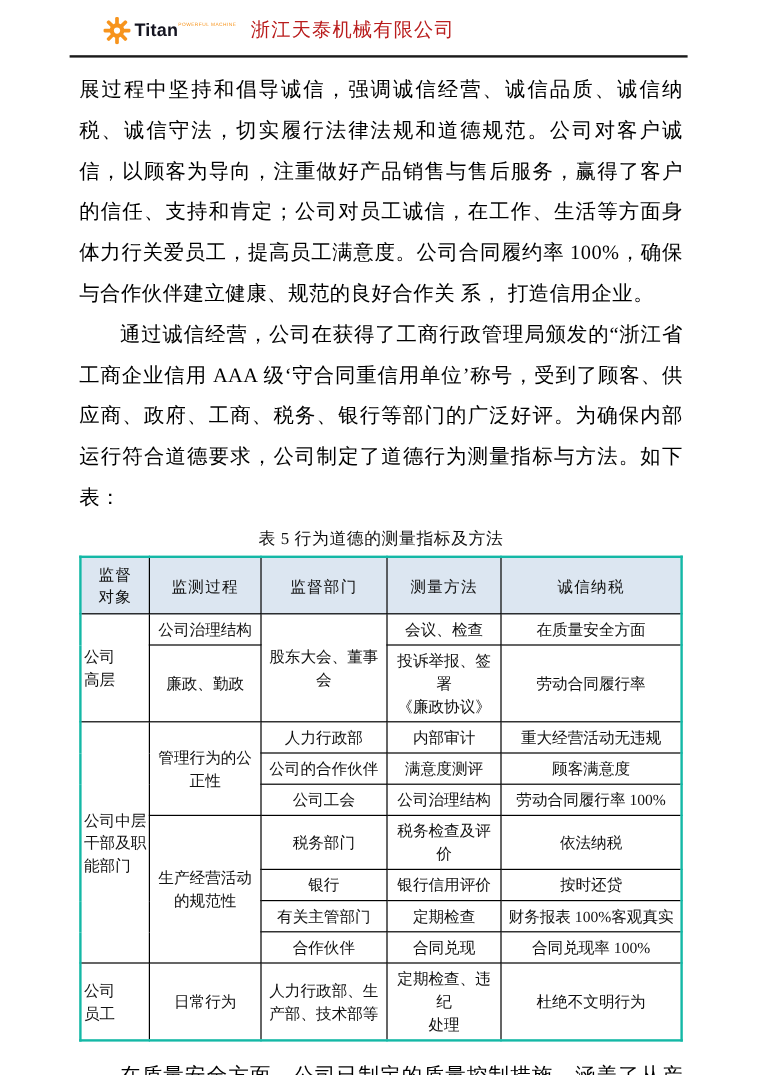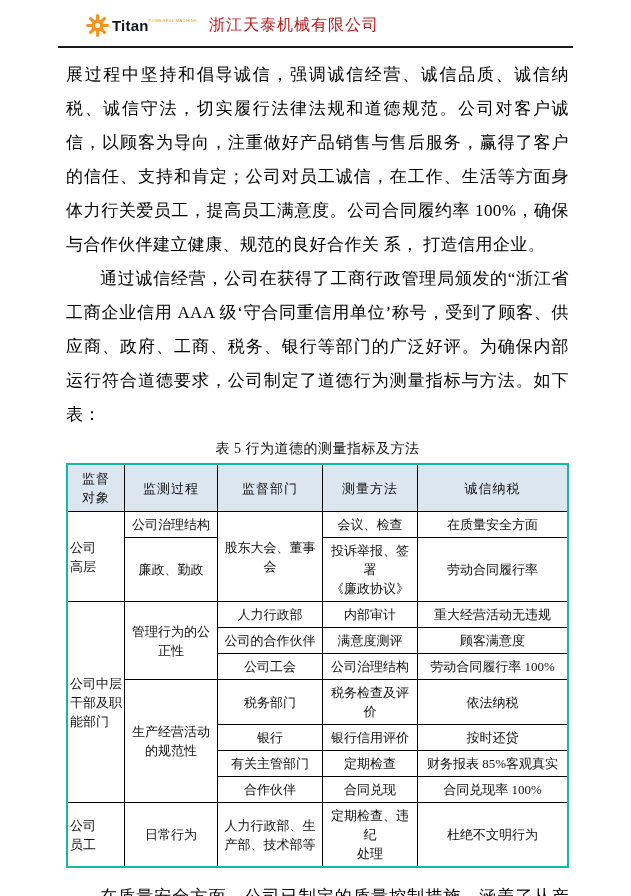--- a/index.html
+++ b/index.html
@@ -167,21 +167,21 @@
             <td>依法纳税</td>
           </tr>
           <tr>
             <td>银行</td>
             <td>银行信用评价</td>
             <td>按时还贷</td>
           </tr>
           <tr>
             <td>有关主管部门</td>
             <td>定期检查</td>
-            <td>财务报表 85%客观真实</td>
+            <td>财务报表 100%客观真实</td>
           </tr>
           <tr>
             <td>合作伙伴</td>
             <td>合同兑现</td>
             <td>合同兑现率 100%</td>
           </tr>
           <tr>
             <td class="c0">公司
 员工</td>
             <td>日常行为</td>

